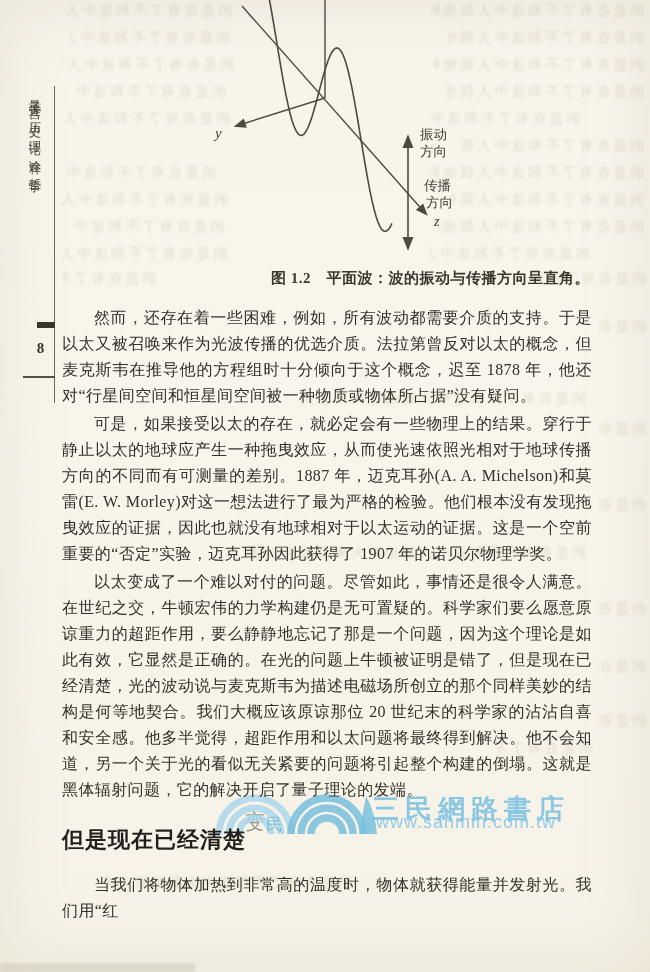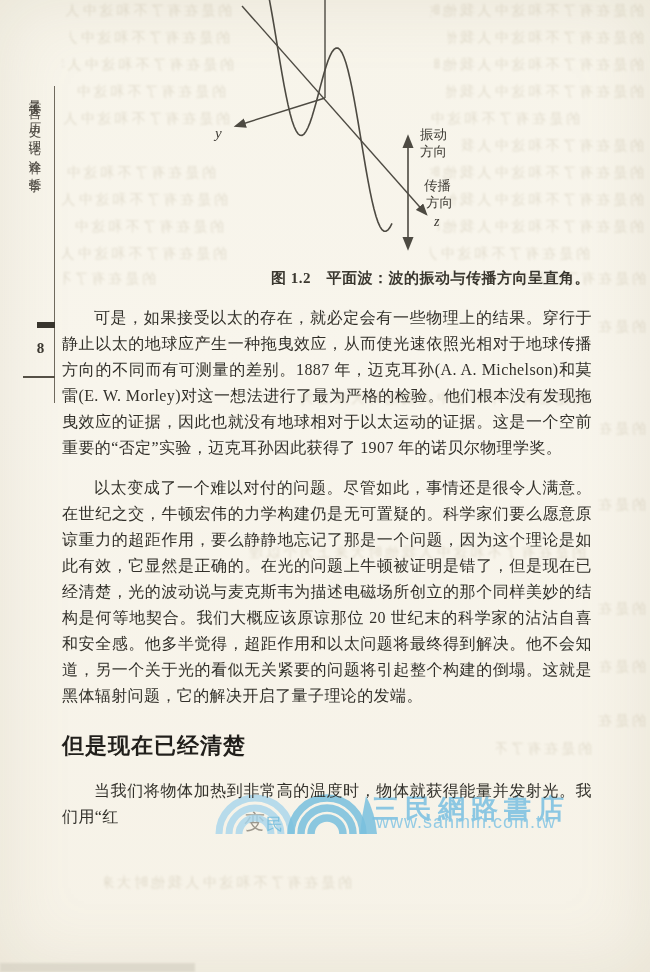--- a/index.html
+++ b/index.html
@@ -46,21 +46,21 @@
   .fig-caption{
     position:absolute;left:60px;top:269px;width:530px;text-align:right;
     font-size:15px;font-weight:600;color:#3a372f;z-index:3;letter-spacing:.5px;
   }
   
   .body-text{position:absolute;left:62px;top:305px;width:530px;z-index:3;}
   .body-text p{
     margin:0;text-indent:2em;text-align:justify;
     font-size:16px;line-height:26px;letter-spacing:.4px;color:#32302a;
   }
-  .body-text p + p{margin-top:14px;}
+  .body-text p + p{margin-top:2px;}
   .section-heading{
     margin:22px 0 17px 0;font-size:22px;font-weight:bold;color:#211f1b;
     font-family:"Liberation Sans","DejaVu Sans",sans-serif;letter-spacing:1px;
   }
   
   .watermark{position:absolute;left:0;top:0;z-index:2;pointer-events:none;}
   .wm-logo{position:absolute;left:222px;top:784px;width:160px;height:58px;overflow:visible;}
   .wm-min{position:absolute;left:266px;top:813px;font-size:17px;color:#76bedd;opacity:.9;filter:blur(.3px);}
   .wm-name{
     position:absolute;left:372px;top:783px;font-size:27px;font-weight:600;letter-spacing:6px;
@@ -136,20 +136,21 @@
     <text class="fig-label" x="215" y="138" font-size="15" font-style="italic">y</text>
     <text class="fig-label" x="434" y="226" font-size="14" font-style="italic">z</text>
     <text class="fig-label" x="420" y="139" font-size="13.5">振动</text>
     <text class="fig-label" x="420" y="156" font-size="13.5">方向</text>
     <text class="fig-label" x="424" y="190" font-size="13.5">传播</text>
     <text class="fig-label" x="426" y="207" font-size="13.5">方向</text>
   </svg>
   <div class="fig-caption">图 1.2　平面波：波的振动与传播方向呈直角。</div>
 
   <main class="body-text">
+    <p>然而，还存在着一些困难，例如，所有波动都需要介质的支持。于是以太又被召唤来作为光波传播的优选介质。法拉第曾反对以太的概念，但麦克斯韦在推导他的方程组时十分倾向于这个概念，迟至 1878 年，他还对“行星间空间和恒星间空间被一种物质或物体所占据”没有疑问。</p>
     <p>可是，如果接受以太的存在，就必定会有一些物理上的结果。穿行于静止以太的地球应产生一种拖曳效应，从而使光速依照光相对于地球传播方向的不同而有可测量的差别。1887 年，迈克耳孙(A. A. Michelson)和莫雷(E. W. Morley)对这一想法进行了最为严格的检验。他们根本没有发现拖曳效应的证据，因此也就没有地球相对于以太运动的证据。这是一个空前重要的“否定”实验，迈克耳孙因此获得了 1907 年的诺贝尔物理学奖。</p>
     <p>以太变成了一个难以对付的问题。尽管如此，事情还是很令人满意。在世纪之交，牛顿宏伟的力学构建仍是无可置疑的。科学家们要么愿意原谅重力的超距作用，要么静静地忘记了那是一个问题，因为这个理论是如此有效，它显然是正确的。在光的问题上牛顿被证明是错了，但是现在已经清楚，光的波动说与麦克斯韦为描述电磁场所创立的那个同样美妙的结构是何等地契合。我们大概应该原谅那位 20 世纪末的科学家的沾沾自喜和安全感。他多半觉得，超距作用和以太问题将最终得到解决。他不会知道，另一个关于光的看似无关紧要的问题将引起整个构建的倒塌。这就是黑体辐射问题，它的解决开启了量子理论的发端。</p>
     <h2 class="section-heading">但是现在已经清楚</h2>
     <p>当我们将物体加热到非常高的温度时，物体就获得能量并发射光。我们用“红</p>
   </main>
 
   <div class="watermark">
     <svg class="wm-logo" viewBox="0 0 160 58">
       <g stroke="#a8d6ec" stroke-width="7" fill="none" opacity=".8">
         <path d="M -3,50 A 36,36 0 0 1 69,50"></path>

